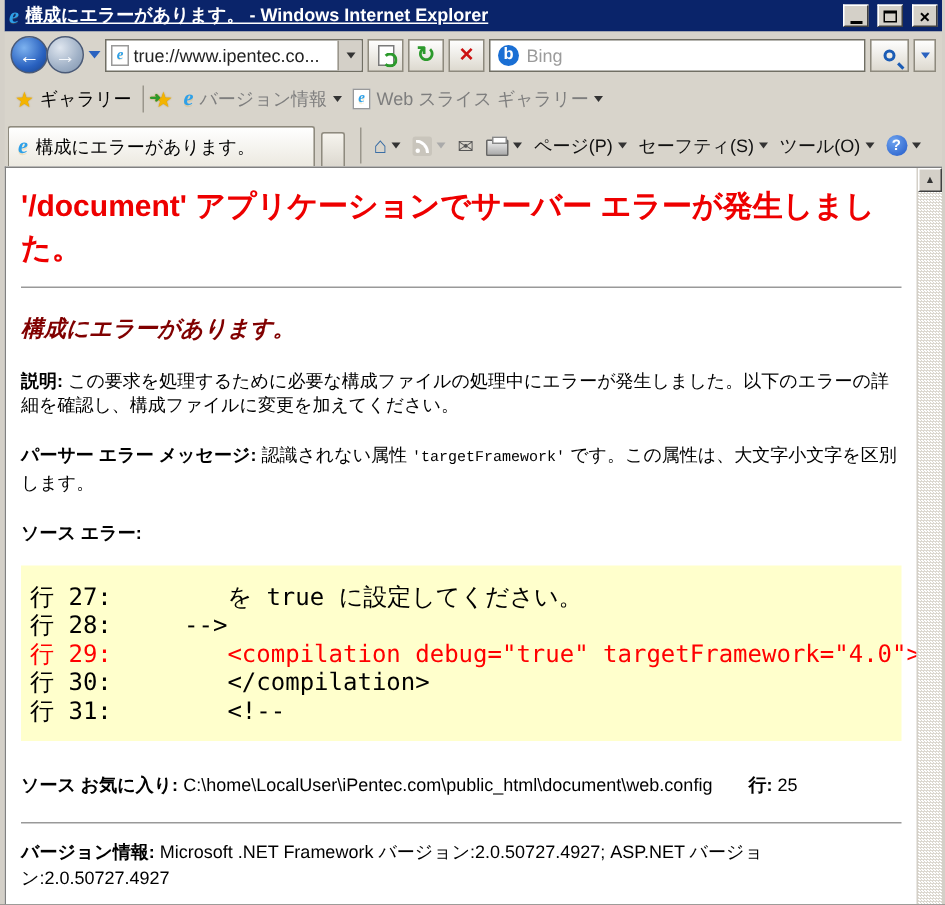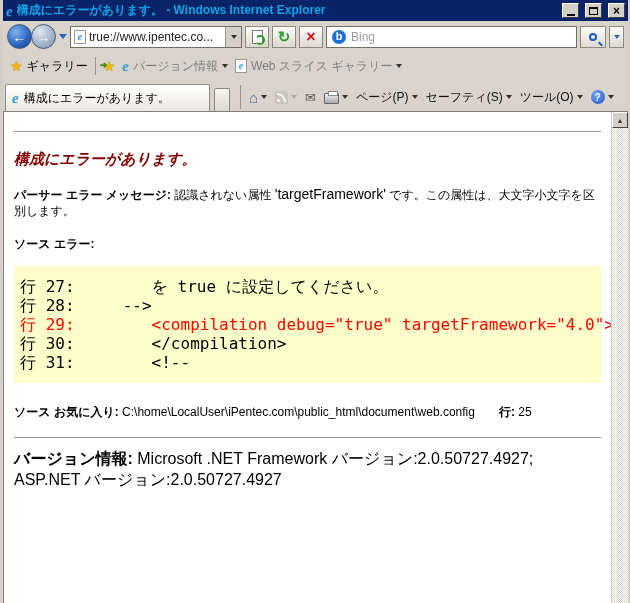--- a/index.html
+++ b/index.html
@@ -11,21 +11,21 @@
     border-left:3px solid #d4d0c8;border-right:2px solid #d4d0c8;
     outline:1px solid #55534b;overflow:hidden;margin:0 auto;
     display:flex;flex-direction:column;
   }
 
   
   .titlebar{
     height:21px;background:#0a246a;
     display:flex;align-items:center;gap:4px;padding:0 3px;flex:0 0 21px;
   }
-  .titlebar .title{color:#0ea5e9;font-size:12px;font-weight:bold;white-space:nowrap;flex:1;overflow:hidden;}
+  .titlebar .title{color:#ffffff;font-size:12px;font-weight:bold;white-space:nowrap;flex:1;overflow:hidden;text-decoration:underline;}
   .ie-icon{
     font-family:"Liberation Serif", serif;font-style:italic;font-weight:bold;
     color:#2ea0e8;font-size:15px;line-height:14px;display:inline-block;
     text-shadow:0 1px 0 #d89f1f33;
   }
   .win-btn{
     width:17px;height:15px;background:#d4d0c8;margin-left:2px;
     border:1px solid;border-color:#fff #404040 #404040 #fff;
     display:flex;align-items:center;justify-content:center;position:relative;
   }
@@ -106,27 +106,27 @@
   .vscroll{width:17px;flex:0 0 17px;display:flex;flex-direction:column;border-left:1px solid #d4d0c8;}
   .scroll-btn{height:16px;background:#d4d0c8;border:1px solid;border-color:#fff #404040 #404040 #fff;
     display:flex;align-items:center;justify-content:center;font-size:7px;color:#333;}
   .vscroll-track{flex:1;background-image:conic-gradient(#ffffff 25%, #dcd8d0 0 50%, #ffffff 0 75%, #dcd8d0 0);background-size:2px 2px;}
 
   .err-h1{color:#ee0000;font-size:20px;font-weight:bold;line-height:28px;margin-top:4px;}
   .rule{border:none;border-top:1px solid #999;margin:11px 0;}
   .err-h2{color:#800000;font-size:15px;font-weight:bold;font-style:italic;margin:18px 0 6px 0;}
   .para{font-size:12px;line-height:16px;margin-top:17px;}
   .para b{font-weight:bold;}
-  .inline-code{font-family:Liberation Sans, sans-serif;font-size:14px;}
+  .inline-code{font-family:Liberation Mono, monospace;font-size:10px;}
   .codebox{background:#ffffcc;margin-top:14px;padding:11px 6px;}
   .codebox pre{font-family:"DejaVu Sans Mono", monospace;font-size:16px;line-height:19px;white-space:pre;}
   .code-red{color:#ff0000;}
   .srcline{font-size:12px;margin-top:21px;}
   .gap{display:inline-block;width:24px;}
-  .version{font-size:16px;margin-top:2px;}
+  .version{font-size:12px;margin-top:2px;}
 </style>
 </head>
 <body>
 
 <div class="window">
 
   <div class="titlebar">
     <span class="ie-icon">e</span>
     <span class="title">構成にエラーがあります。 - Windows Internet Explorer</span>
     <span class="win-btn">
@@ -233,23 +233,25 @@
       </span>
       <span class="cmd-item">
         <span class="help-icon">?</span>
         <span class="caret small"></span>
       </span>
     </span>
   </div>
 
   <div class="content">
     <div class="page">
+      <div class="err-h1">'/document' アプリケーションでサーバー エラーが発生しました。</div>
       <hr class="rule">
       <div class="err-h2">構成にエラーがあります。</div>
 
+      <div class="para"><b>説明:</b><span> この要求を処理するために必要な構成ファイルの処理中にエラーが発生しました。以下のエラーの詳細を確認し、構成ファイルに変更を加えてください。</span></div>
 
       <div class="para"><b>パーサー エラー メッセージ:</b><span> 認識されない属性 </span><span class="inline-code">'targetFramework'</span><span> です。この属性は、大文字小文字を区別します。</span></div>
 
       <div class="para"><b>ソース エラー:</b></div>
 
       <div class="codebox">
         <pre><span class="code-line">行 27:        を true に設定してください。</span>
 <span class="code-line">行 28:     --&gt;</span>
 <span class="code-line code-red">行 29:        &lt;compilation debug="true" targetFramework="4.0"&gt;</span>
 <span class="code-line">行 30:        &lt;/compilation&gt;</span>

